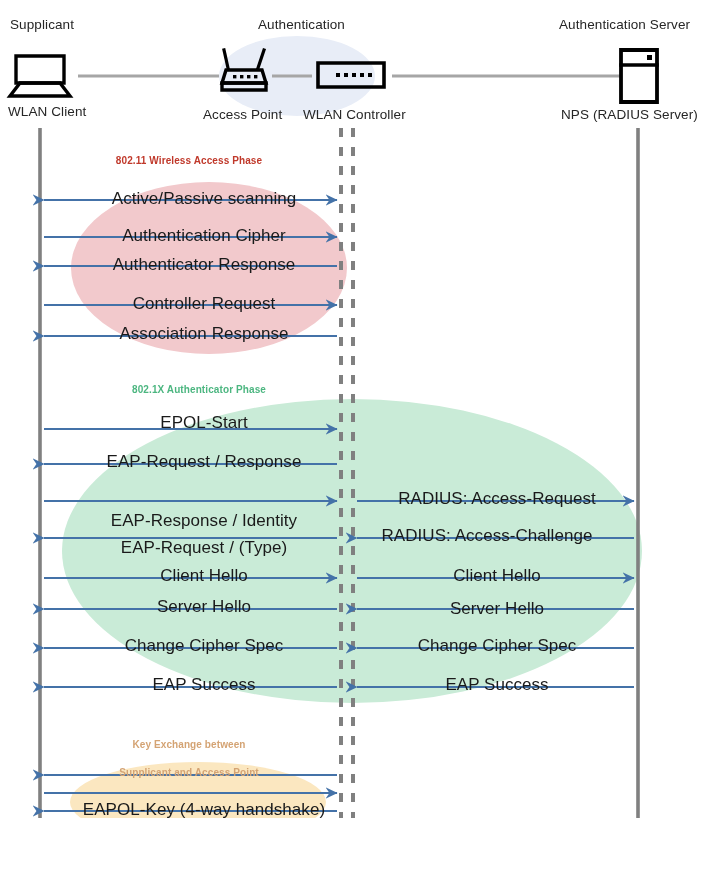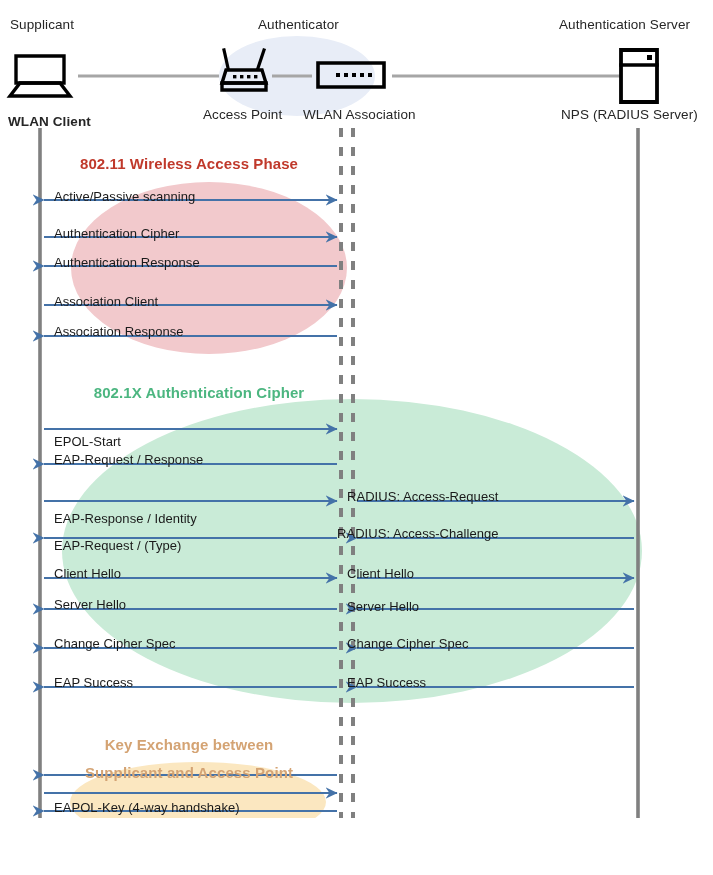--- a/index.html
+++ b/index.html
@@ -35,35 +35,36 @@
   }
   .node-caption {
     position: absolute;
     font-size: 13.5px;
     color: #262626;
     white-space: nowrap;
     letter-spacing: 0.1px;
   }
   .phase-label {
     position: absolute;
-    font-size: 15px;
+    font-size: 10px;
     font-weight: 600;
     white-space: nowrap;
     text-align: center;
     letter-spacing: 0.1px;
   }
   .phase-label.multiline {
     white-space: normal;
     line-height: 28px;
   }
   .msg-label {
     position: absolute;
-    font-size: 13px;
+    font-size: 17px;
     color: #1a1a1a;
     white-space: nowrap;
+    text-align: center;
     letter-spacing: 0.05px;
   }
 </style>
 </head>
 <body>
 
 <div id="diagram">
 
   <svg id="svg-layer" viewBox="0 0 713 875">
     <defs>
@@ -135,35 +136,35 @@
         <line x1="357" y1="687" x2="634" y2="687" stroke="#4472a8" stroke-width="1.8" marker-start="url(#arrow-left)"></line>
         <line x1="44" y1="775" x2="337" y2="775" stroke="#4472a8" stroke-width="1.8" marker-start="url(#arrow-left)"></line>
         <line x1="44" y1="793" x2="337" y2="793" stroke="#4472a8" stroke-width="1.8" marker-end="url(#arrow-right)"></line>
         <line x1="44" y1="811" x2="337" y2="811" stroke="#4472a8" stroke-width="1.8" marker-start="url(#arrow-left)"></line>
         <line x1="44" y1="829" x2="337" y2="829" stroke="#4472a8" stroke-width="1.8" marker-end="url(#arrow-right)"></line>
       </g>
   </svg>
 
   <div id="text-layer">
       <div class="node-title" style="left: 10px; top: 17px;">Supplicant</div>
-      <div class="node-caption" style="left: 8px; top: 114px; font-weight: bold;">WLAN Client</div>
-      <div class="node-title" style="left: 258px; top: 17px;">Authenticator</div>
+      <div class="node-caption" style="left: 8px; top: 104px;">WLAN Client</div>
+      <div class="node-title" style="left: 258px; top: 17px;">Authentication</div>
       <div class="node-caption" style="left: 203px; top: 107px; text-align: right;">Access Point</div>
-      <div class="node-caption" style="left: 303px; top: 107px;">WLAN Association</div>
+      <div class="node-caption" style="left: 303px; top: 107px;">WLAN Controller</div>
       <div class="node-title" style="left: 559px; top: 17px;">Authentication Server</div>
       <div class="node-caption" style="left: 561px; top: 107px;">NPS (RADIUS Server)</div>
       <div class="phase-label" style="color: rgb(192, 57, 43); left: 59px; top: 155px; width: 260px;">802.11 Wireless Access Phase</div>
-      <div class="phase-label" style="color: rgb(76, 182, 128); left: 69px; top: 384px; width: 260px;">802.1X Authentication Cipher</div>
+      <div class="phase-label" style="color: rgb(76, 182, 128); left: 69px; top: 384px; width: 260px;">802.1X Authenticator Phase</div>
       <div class="phase-label multiline" style="color: rgb(212, 163, 115); left: 59px; top: 731px; width: 260px;">Key Exchange between<br>Supplicant and Access Point</div>
       <div class="msg-label" style="left: 54px; top: 189px; width: 300px;">Active/Passive scanning</div>
       <div class="msg-label" style="left: 54px; top: 226px; width: 300px;">Authentication Cipher</div>
-      <div class="msg-label" style="left: 54px; top: 255px; width: 300px;">Authentication Response</div>
-      <div class="msg-label" style="left: 54px; top: 294px; width: 300px;">Association Client</div>
+      <div class="msg-label" style="left: 54px; top: 255px; width: 300px;">Authenticator Response</div>
+      <div class="msg-label" style="left: 54px; top: 294px; width: 300px;">Controller Request</div>
       <div class="msg-label" style="left: 54px; top: 324px; width: 300px;">Association Response</div>
-      <div class="msg-label" style="left: 54px; top: 434px; width: 300px;">EPOL-Start</div>
+      <div class="msg-label" style="left: 54px; top: 413px; width: 300px;">EPOL-Start</div>
       <div class="msg-label" style="left: 54px; top: 452px; width: 300px;">EAP-Request / Response</div>
       <div class="msg-label" style="left: 54px; top: 511px; width: 300px;">EAP-Response / Identity</div>
       <div class="msg-label" style="left: 347px; top: 489px; width: 300px;">RADIUS: Access-Request</div>
       <div class="msg-label" style="left: 54px; top: 538px; width: 300px;">EAP-Request / (Type)</div>
       <div class="msg-label" style="left: 337px; top: 526px; width: 300px;">RADIUS: Access-Challenge</div>
       <div class="msg-label" style="left: 54px; top: 566px; width: 300px;">Client Hello</div>
       <div class="msg-label" style="left: 347px; top: 566px; width: 300px;">Client Hello</div>
       <div class="msg-label" style="left: 54px; top: 597px; width: 300px;">Server Hello</div>
       <div class="msg-label" style="left: 347px; top: 599px; width: 300px;">Server Hello</div>
       <div class="msg-label" style="left: 54px; top: 636px; width: 300px;">Change Cipher Spec</div>

